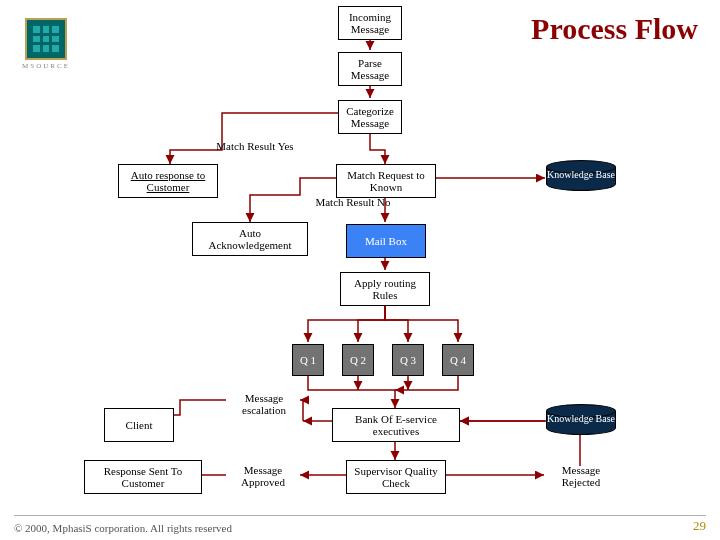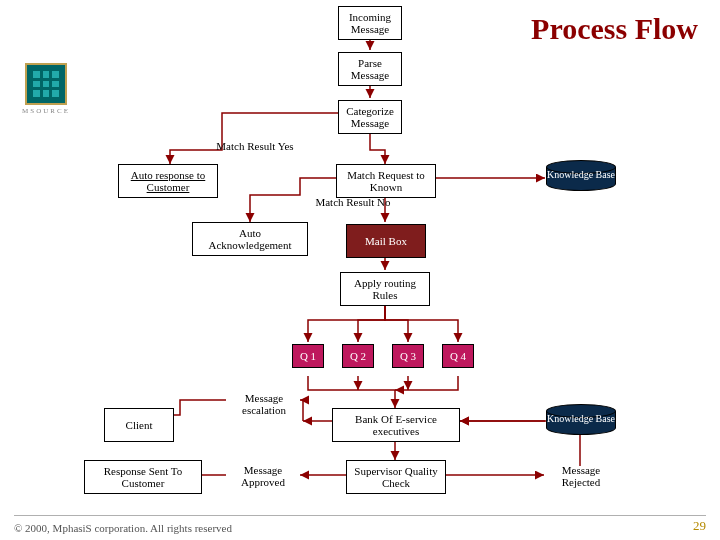--- a/index.html
+++ b/index.html
@@ -1,24 +1,24 @@
 <!DOCTYPE html>
 <html><head>
 <meta charset="utf-8">
 <style>
   * { box-sizing: border-box; margin: 0; padding: 0; }
   body { width: 720px; height: 540px; background: #fff; font-family: "Times New Roman", serif; position: relative; overflow: hidden; }
-  .logo { position: absolute; left: 18px; top: 18px; width: 56px; height: 56px; margin-top: 45px; }
+  .logo { position: absolute; left: 18px; top: 18px; width: 56px; height: 56px; }
   .logo-sq { width: 42px; height: 42px; background: #006666; border: 2px solid #bfa050; display: grid; grid-template-columns: repeat(3,1fr); gap: 3px; padding: 6px; margin: 0 auto; }
   .logo-sq span { background: #2aa; }
   .logo-txt { font-size: 7px; letter-spacing: 2px; text-align: center; color: #888; margin-top: 2px; }
   .title { position: absolute; right: 22px; top: 12px; font-size: 30px; color: #8b0000; font-weight: bold; }
   .node { position: absolute; border: 1px solid #000; background: #fff; font-size: 11px; text-align: center; display: flex; align-items: center; justify-content: center; line-height: 1.1; padding: 16px 4px; }
-  .darkbox { background: #7f1d1d; color: #fff; border: 1px solid #000; }
-  .qbox { position: absolute; width: 32px; height: 24px; background: #be185d; color: #fff; font-size: 11px; border: 1px solid #000; display: flex; align-items: center; justify-content: center; }
+  .darkbox { background: #3b82f6; color: #fff; border: 1px solid #000; }
+  .qbox { position: absolute; width: 32px; height: 32px; background: #737373; color: #fff; font-size: 11px; border: 1px solid #000; display: flex; align-items: center; justify-content: center; }
   .label { position: absolute; font-size: 11px; text-align: center; line-height: 1.1; }
   .cyl { position: absolute; width: 70px; }
   .cyl .top { width: 70px; height: 14px; background: #0b2a4a; border: 1px solid #000; border-radius: 50%; position: relative; z-index: 2; }
   .cyl .body { width: 70px; height: 24px; background: #0b2a4a; border: 1px solid #000; border-top: none; margin-top: -7px; border-radius: 0 0 35px 35px / 0 0 7px 7px; }
   .cyl .txt { position: absolute; top: 10px; left: 0; width: 100%; text-align: center; color: #fff; font-size: 10px; z-index: 3; line-height: 1.05; }
   svg.lines { position: absolute; left: 0; top: 0; width: 720px; height: 540px; pointer-events: none; }
   .footer { position: absolute; left: 14px; bottom: 6px; font-size: 11px; color: #555; }
   .pagenum { position: absolute; right: 14px; bottom: 6px; font-size: 13px; color: #b58a00; }
   .borderline { position: absolute; left: 14px; bottom: 24px; right: 14px; height: 1px; background: #b0b0b0; }
 </style>

